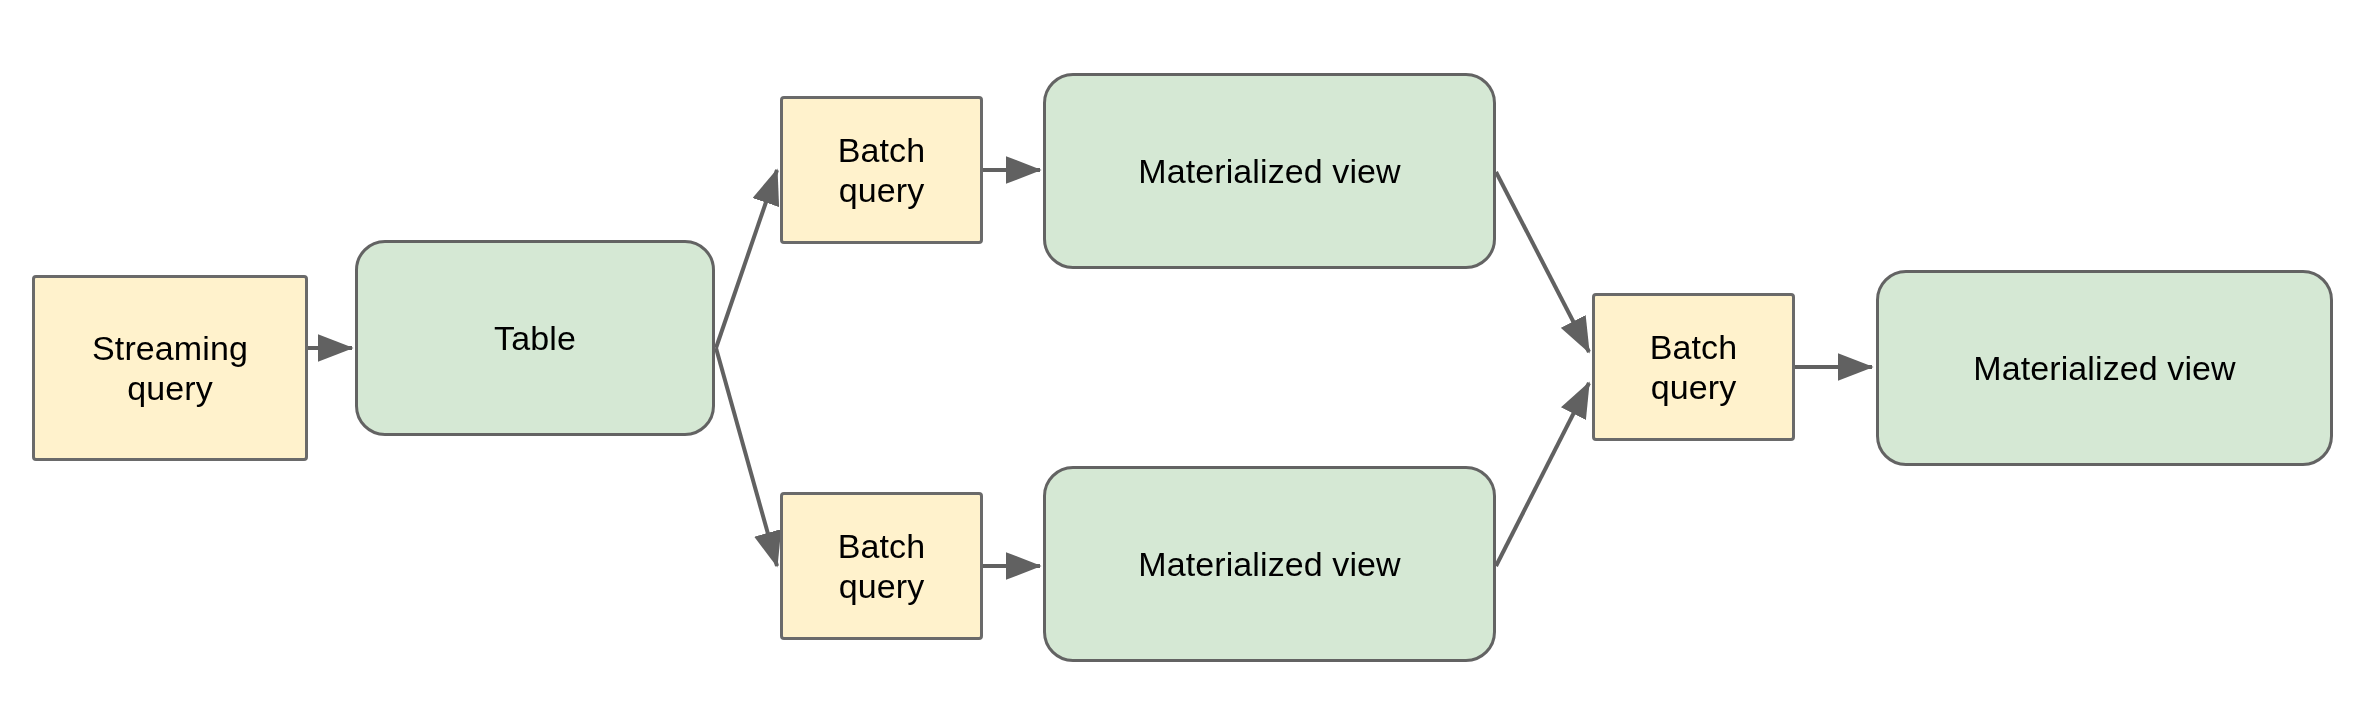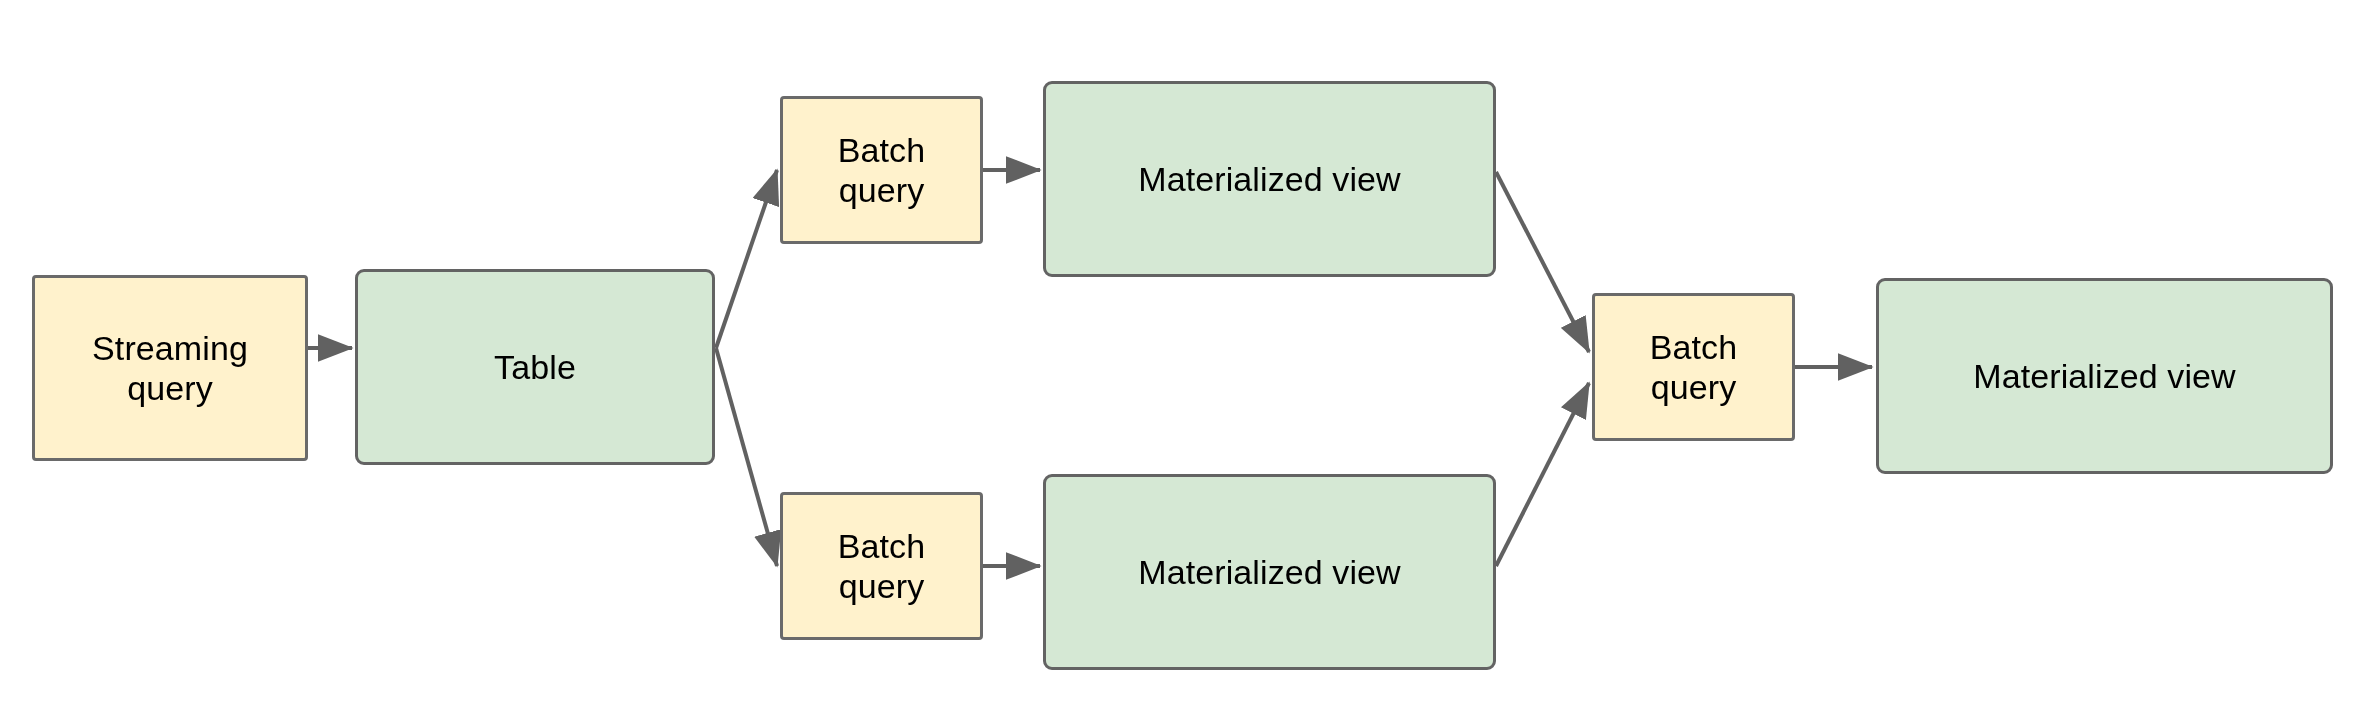--- a/index.html
+++ b/index.html
@@ -40,22 +40,21 @@
     white-space: pre-line;
   }
   .node-proc {
     background: #fff2cc;
     border: 3px solid #6a6a6a;
     border-radius: 4px;
   }
   .node-store {
     background: #d5e8d4;
     border: 3px solid #636363;
-    border-radius: 9px;
-    margin-top: 8px;
+    border-radius: 30px;
   }
 </style>
 </head>
 <body>
 
 <div id="canvas">
 
   <svg id="edges" viewBox="0 0 2370 720" xmlns="http://www.w3.org/2000/svg">
     <defs>
       <marker id="arrowhead" markerWidth="9" markerHeight="7" refX="8.6" refY="3.5" orient="auto" markerUnits="strokeWidth">
@@ -76,21 +75,21 @@
     <polyline points="1496,172 1589,352" fill="none" stroke="#616161" stroke-width="4" marker-end="url(#arrowhead)"></polyline>
 
     <polyline points="1496,566 1589,383" fill="none" stroke="#616161" stroke-width="4" marker-end="url(#arrowhead)"></polyline>
 
     <polyline points="1795,367 1872,367" fill="none" stroke="#616161" stroke-width="4" marker-end="url(#arrowhead)"></polyline>
   </svg>
 
   <div class="node node-proc" style="left:32px;  top:275px; width:276px; height:186px;">Streaming
 query</div>
 
-  <div class="node node-store" style="left:355px; top:261px; width:360px; height:196px;">Table</div>
+  <div class="node node-store" style="left:355px; top:240px; width:360px; height:196px;">Table</div>
 
   <div class="node node-proc" style="left:780px; top:96px;  width:203px; height:148px;">Batch
 query</div>
 
   <div class="node node-store" style="left:1043px; top:73px; width:453px; height:196px;">Materialized view</div>
 
   <div class="node node-proc" style="left:780px; top:492px; width:203px; height:148px;">Batch
 query</div>
 
   <div class="node node-store" style="left:1043px; top:466px; width:453px; height:196px;">Materialized view</div>

